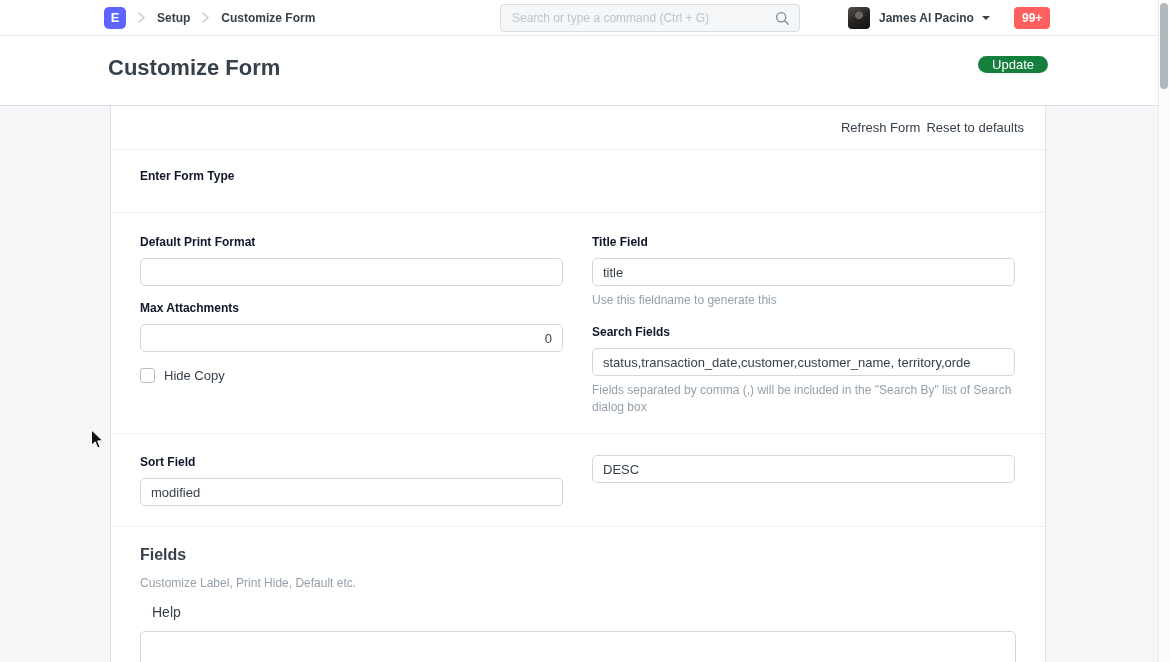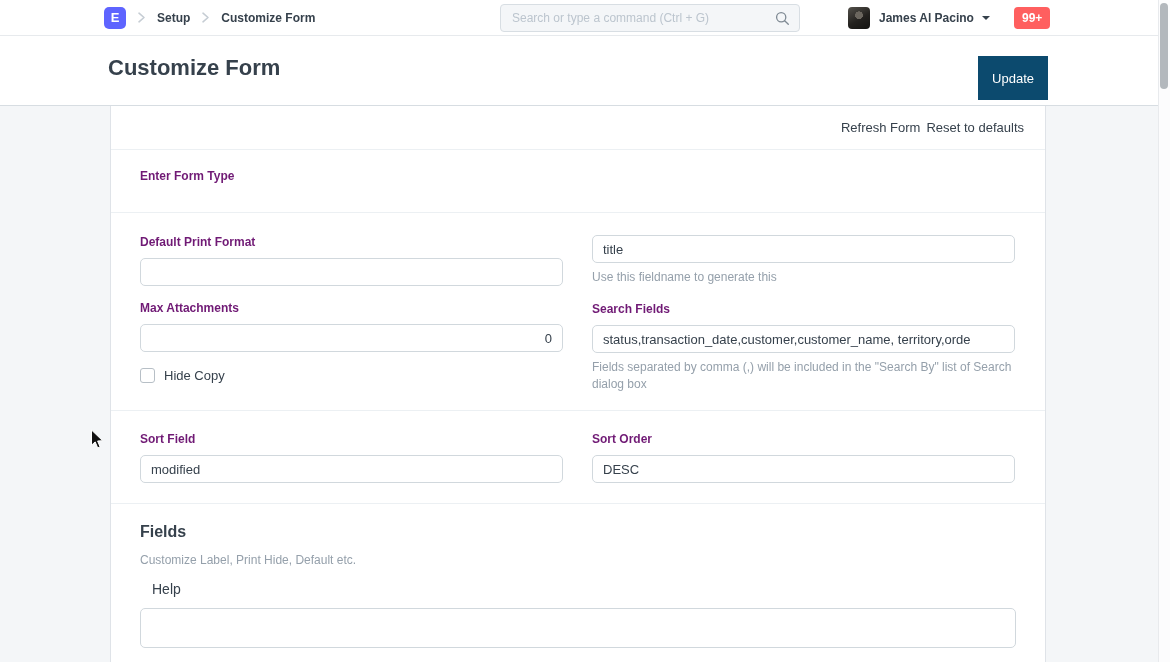--- a/index.html
+++ b/index.html
@@ -67,22 +67,22 @@
   
   .page-head {
     position:relative; height:70px; background:#fff;
     border-bottom:1px solid #d7dde2;
   }
   .page-title {
     position:absolute; left:108px; top:19px;
     font-size:22px; font-weight:700; color:#36414c;
   }
   .btn-primary {
-    position:absolute; right:122px; top:20px; height:44px;
-    background:#0c4a6e; color:#fff; border:none; border-radius:0;
+    position:absolute; right:122px; top:20px; height:17px;
+    background:#15803d; color:#fff; border:none; border-radius:11px;
     font-family:"Liberation Sans", sans-serif;
     font-size:13px; padding:0 14px; cursor:pointer;
   }
 
   
   .main { position:relative; height:556px; }
   .card {
     margin-left:110px; width:936px; height:556px; background:#fff;
     border-left:1px solid #dfe3e8; border-right:1px solid #dfe3e8;
     overflow:hidden;
@@ -97,21 +97,21 @@
 
   .section { padding:19px 29px 20px 29px; border-bottom:1px solid #ecf0f3; }
   .section.sec2 { padding-top:22px; padding-bottom:17px; }
   .section.sec3 { padding-top:21px; padding-bottom:20px; }
   .section.sec4 { padding-top:18px; border-bottom:none; }
 
   .cols { display:flex; gap:29px; }
   .col { width:423px; }
 
   .field-label {
-    display:block; font-size:12px; font-weight:700; color:#701a75;
+    display:block; font-size:12px; font-weight:700; color:#0f172a;
     margin-bottom:9px; line-height:14px;
   }
   .text-input {
     display:block; width:423px; height:28px;
     border:1px solid #d1d8dd; border-radius:5px;
     padding:0 10px; font-family:"Liberation Sans", sans-serif;
     font-size:13px; color:#36414c; background:#fff; outline:none;
   }
   .text-input.num { text-align:right; }
   .field { margin-bottom:15px; }
@@ -218,20 +218,21 @@
             <label class="field-label">Max Attachments</label>
             <input class="text-input num" type="text" value="0" style="">
           </div>
           <div class="checkbox-row">
             <span class="checkbox"></span>
             <span class="checkbox-label">Hide Copy</span>
           </div>
         </div>
         <div class="col">
           <div class="field rcol">
+            <label class="field-label">Title Field</label>
             <input class="text-input" type="text" value="title" style="">
             <div class="help-text">Use this fieldname to generate this</div>
           </div>
           <div class="field rcol" style="margin-bottom:0;">
             <label class="field-label">Search Fields</label>
             <input class="text-input" type="text" value="status,transaction_date,customer,customer_name, territory,orde" style="">
             <div class="help-text">Fields separated by comma (,) will be included in the "Search By" list of Search dialog box</div>
           </div>
         </div>
       </div>
@@ -240,21 +241,20 @@
     <div class="section sec3">
       <div class="cols">
         <div class="col">
           <div class="field" style="margin-bottom:0;">
             <label class="field-label">Sort Field</label>
             <input class="text-input" type="text" value="modified" style="">
           </div>
         </div>
         <div class="col">
           <div class="field" style="margin-bottom:0;">
-            <label class="field-label">Sort Order</label>
             <input class="text-input" type="text" value="DESC" style="">
           </div>
         </div>
       </div>
     </div>
 
     <div class="section sec4">
       <div class="fields-heading">Fields</div>
       <div class="fields-desc">Customize Label, Print Hide, Default etc.</div>
       <div class="grid-help-row">Help</div>

